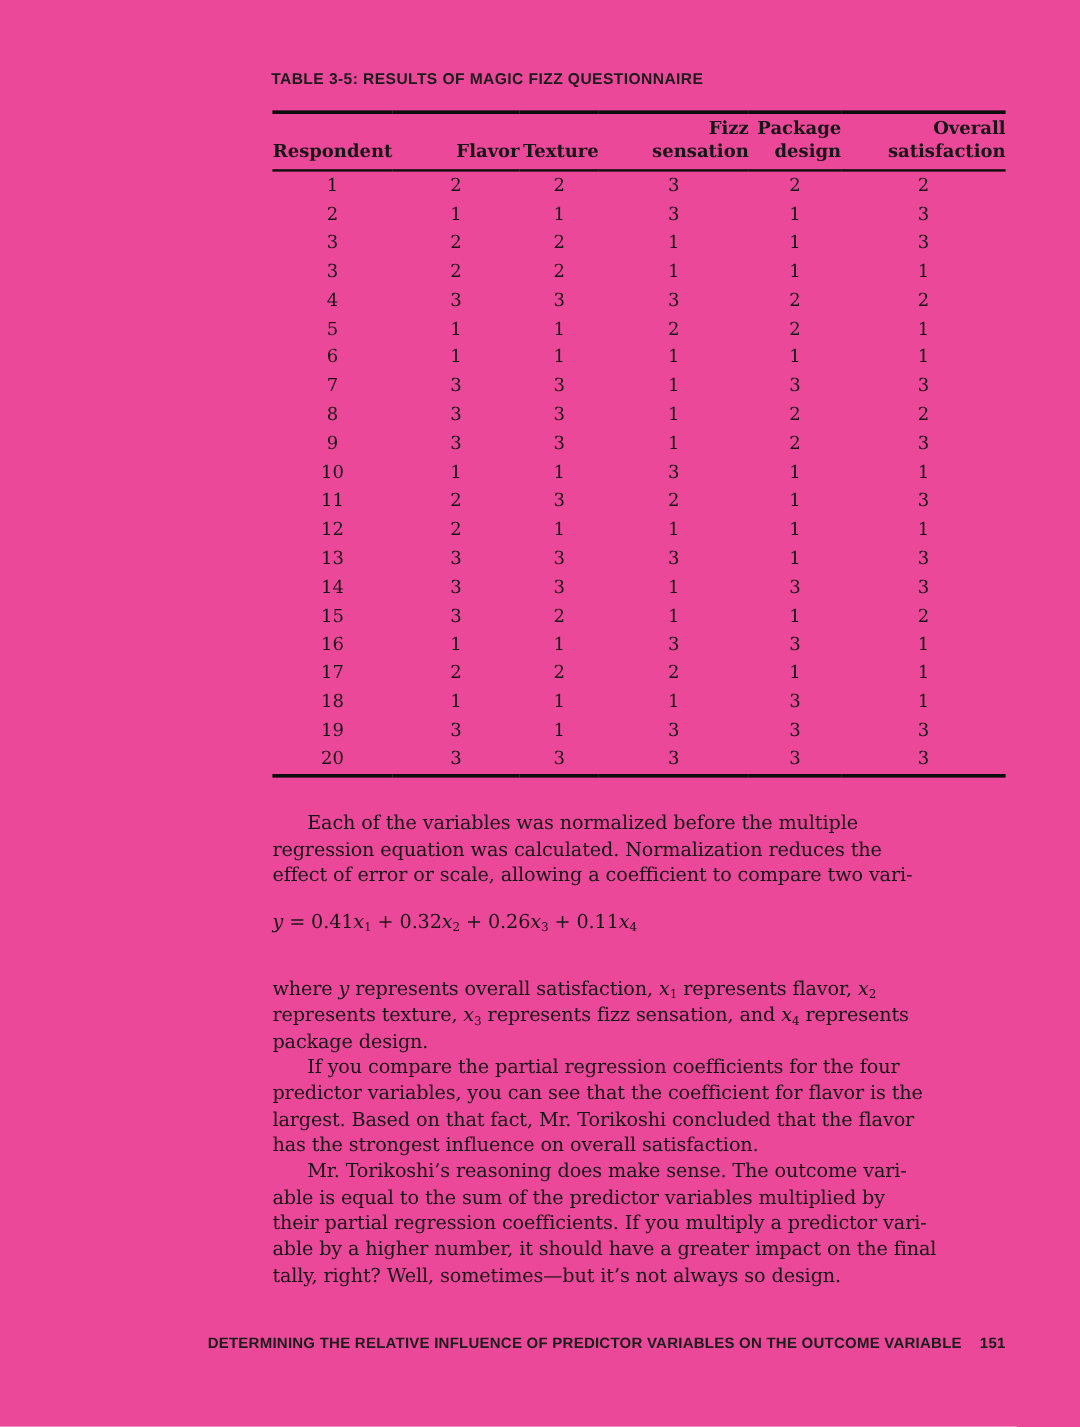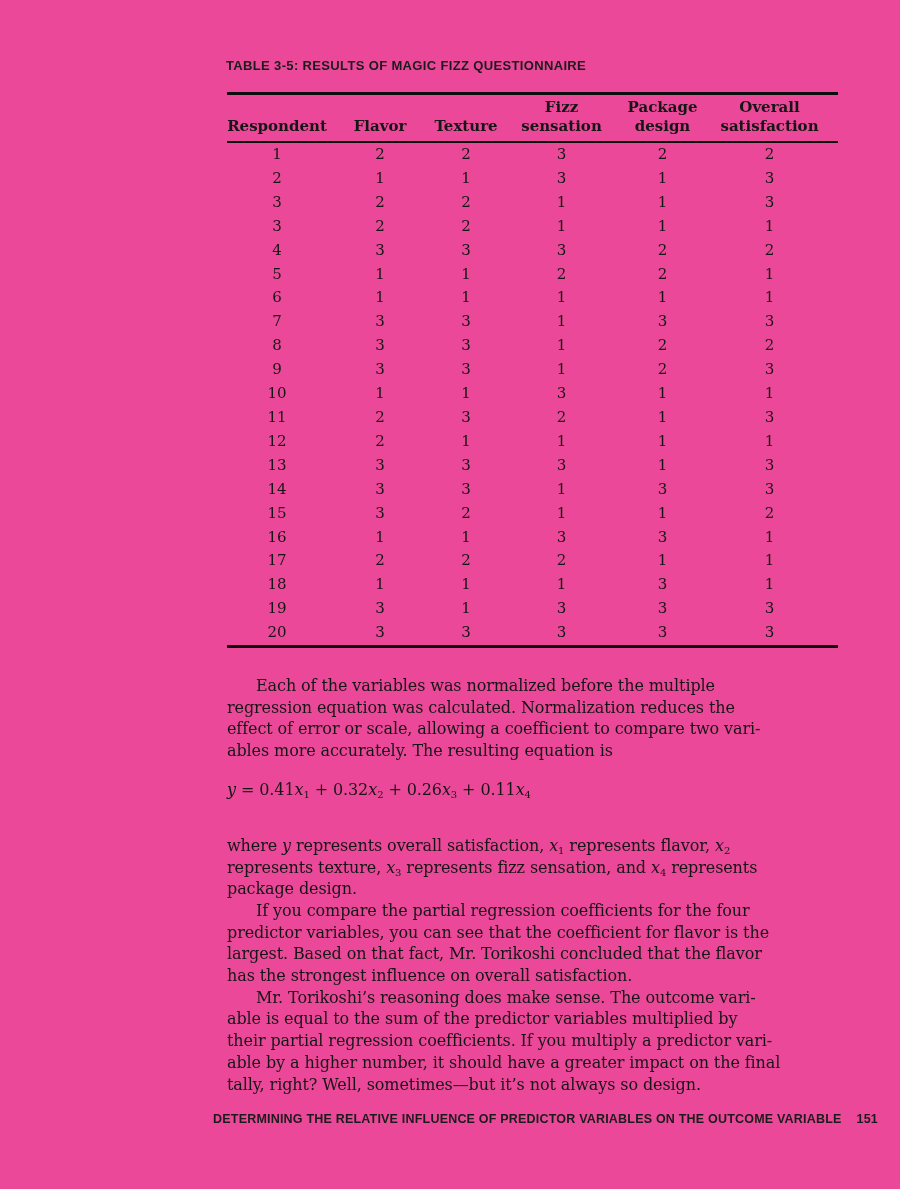--- a/index.html
+++ b/index.html
@@ -16,40 +16,40 @@
   table.results{
     position:absolute;left:227px;top:92px;width:611px;
     border-collapse:collapse;table-layout:fixed;
     border-top:3px solid #0d0d0d;border-bottom:3px solid #0d0d0d;
   }
   table.results thead tr{border-bottom:2.5px solid #0d0d0d;}
   table.results th{
     font-weight:bold;font-size:15px;text-align:center;vertical-align:bottom;
     padding:3px 0 5px 0;
   }
-  .h-top,.h-bot{line-height:19px;min-height:19px;}
+  .h-top,.h-bot{line-height:19px;min-height:19px;text-align:right;}
   table.results td{
     font-size:15px;text-align:center;height:23.9px;line-height:23.9px;
     padding:0;font-weight:normal;
   }
   .bodytext{
     position:absolute;left:227px;top:655px;width:614px;
     font-size:16px;line-height:21.7px;letter-spacing:-.1px;margin-top:20px;
   }
   .tline{white-space:nowrap;}
   .tline.indent{text-indent:29px;}
   .mvar{font-style:italic;}
   sub.msub{font-size:10px;line-height:0;vertical-align:-3px;}
   .equation{
     text-align:left;font-weight:normal;font-size:16px;
     margin:17px 0 34px 0;line-height:22px;white-space:nowrap;
   }
   .footer{
     position:absolute;left:0;top:1112px;width:838px;text-align:right;
-    font-size:12.5px;letter-spacing:.2px;white-space:nowrap;margin-left:40px;
+    font-size:12.5px;letter-spacing:.2px;white-space:nowrap;
   }
   .pagenum{display:inline-block;margin-left:15px;}
 </style>
 </head>
 <body>
 
 <div class="page">
 
   <div class="table-title comic">TABLE 3-5: RESULTS OF MAGIC FIZZ QUESTIONNAIRE</div>
 
@@ -259,21 +259,20 @@
           <td>3</td>
           <td>3</td>
         </tr>
       </tbody>
   </table>
 
   <div class="bodytext">
       <div class="tline indent">Each of the variables was normalized before the multiple</div>
       <div class="tline">regression equation was calculated. Normalization reduces the</div>
       <div class="tline">effect of error or scale, allowing a coefficient to compare two vari-</div>
-      <div class="tline">ables more accurately. The resulting equation is</div>
       <div class="equation"><span class="mvar">y</span> = 0.41<span class="mvar">x</span><sub class="msub">1</sub> + 0.32<span class="mvar">x</span><sub class="msub">2</sub> + 0.26<span class="mvar">x</span><sub class="msub">3</sub> + 0.11<span class="mvar">x</span><sub class="msub">4</sub></div>
       <div class="tline">where <span class="mvar">y</span> represents overall satisfaction, <span class="mvar">x</span><sub class="msub">1</sub> represents flavor, <span class="mvar">x</span><sub class="msub">2</sub></div>
       <div class="tline">represents texture, <span class="mvar">x</span><sub class="msub">3</sub> represents fizz sensation, and <span class="mvar">x</span><sub class="msub">4</sub> represents</div>
       <div class="tline">package design.</div>
       <div class="tline indent">If you compare the partial regression coefficients for the four</div>
       <div class="tline">predictor variables, you can see that the coefficient for flavor is the</div>
       <div class="tline">largest. Based on that fact, Mr. Torikoshi concluded that the flavor</div>
       <div class="tline">has the strongest influence on overall satisfaction.</div>
       <div class="tline indent">Mr. Torikoshi’s reasoning does make sense. The outcome vari-</div>
       <div class="tline">able is equal to the sum of the predictor variables multiplied by</div>

